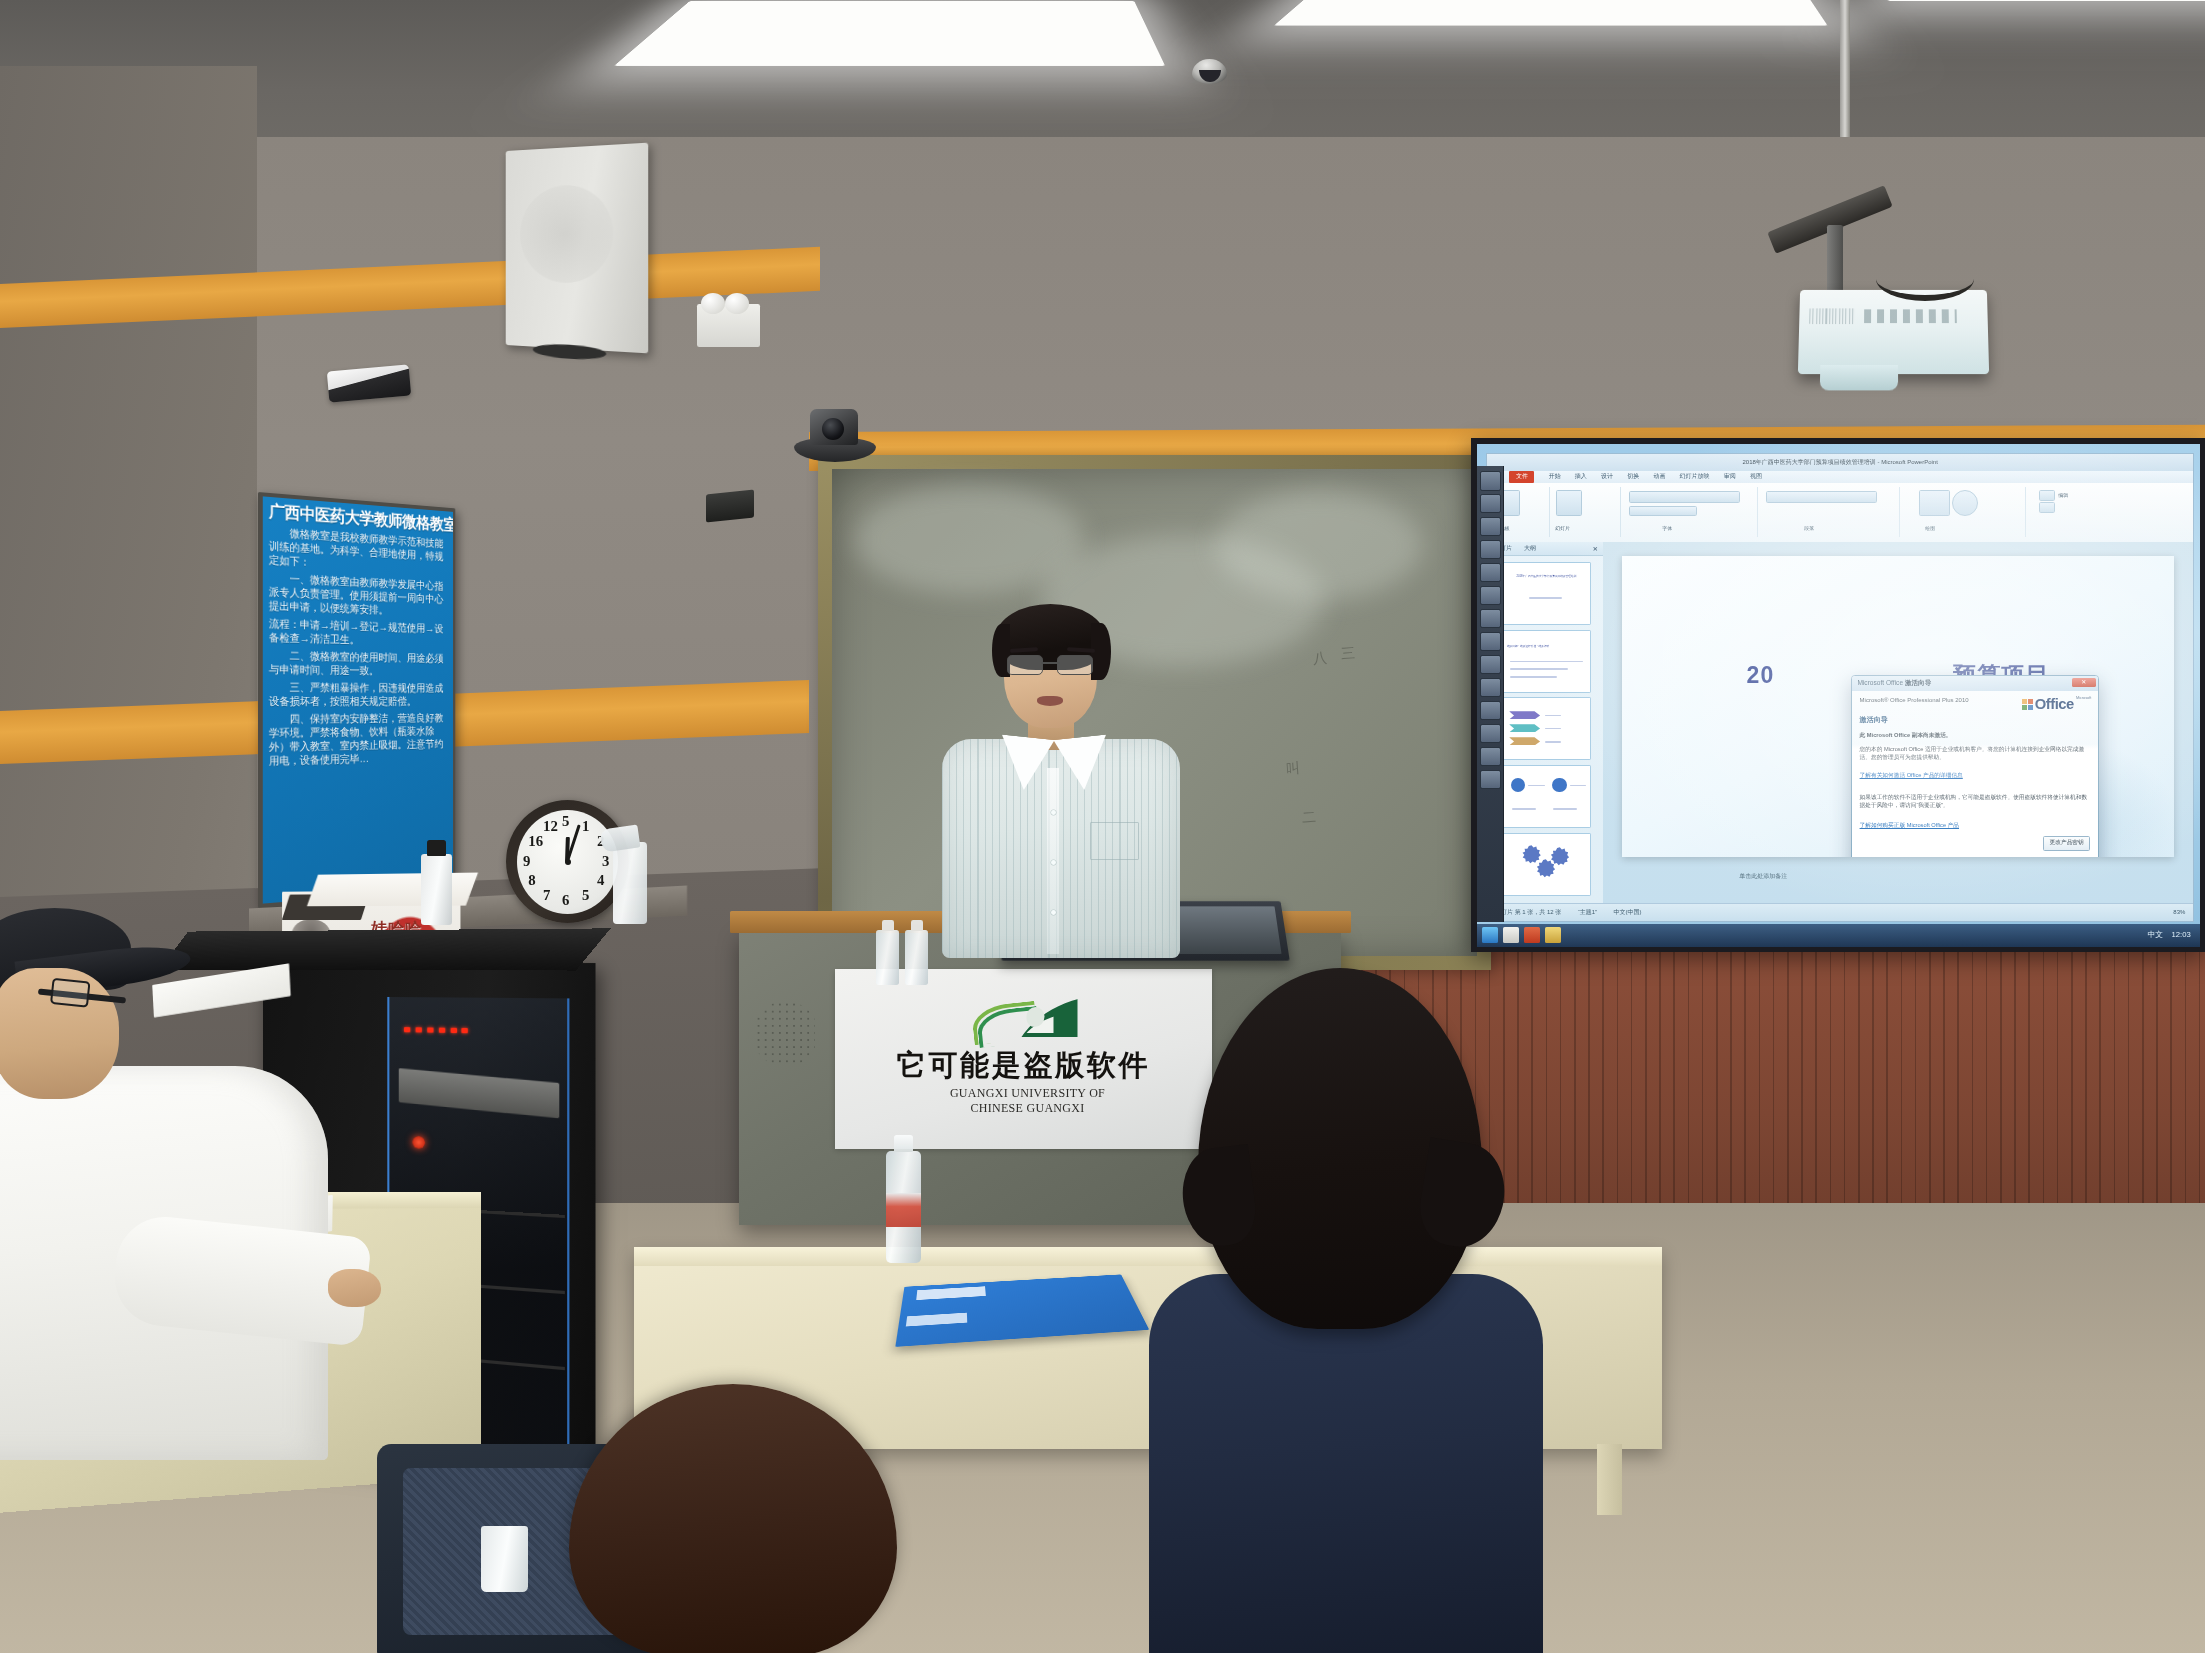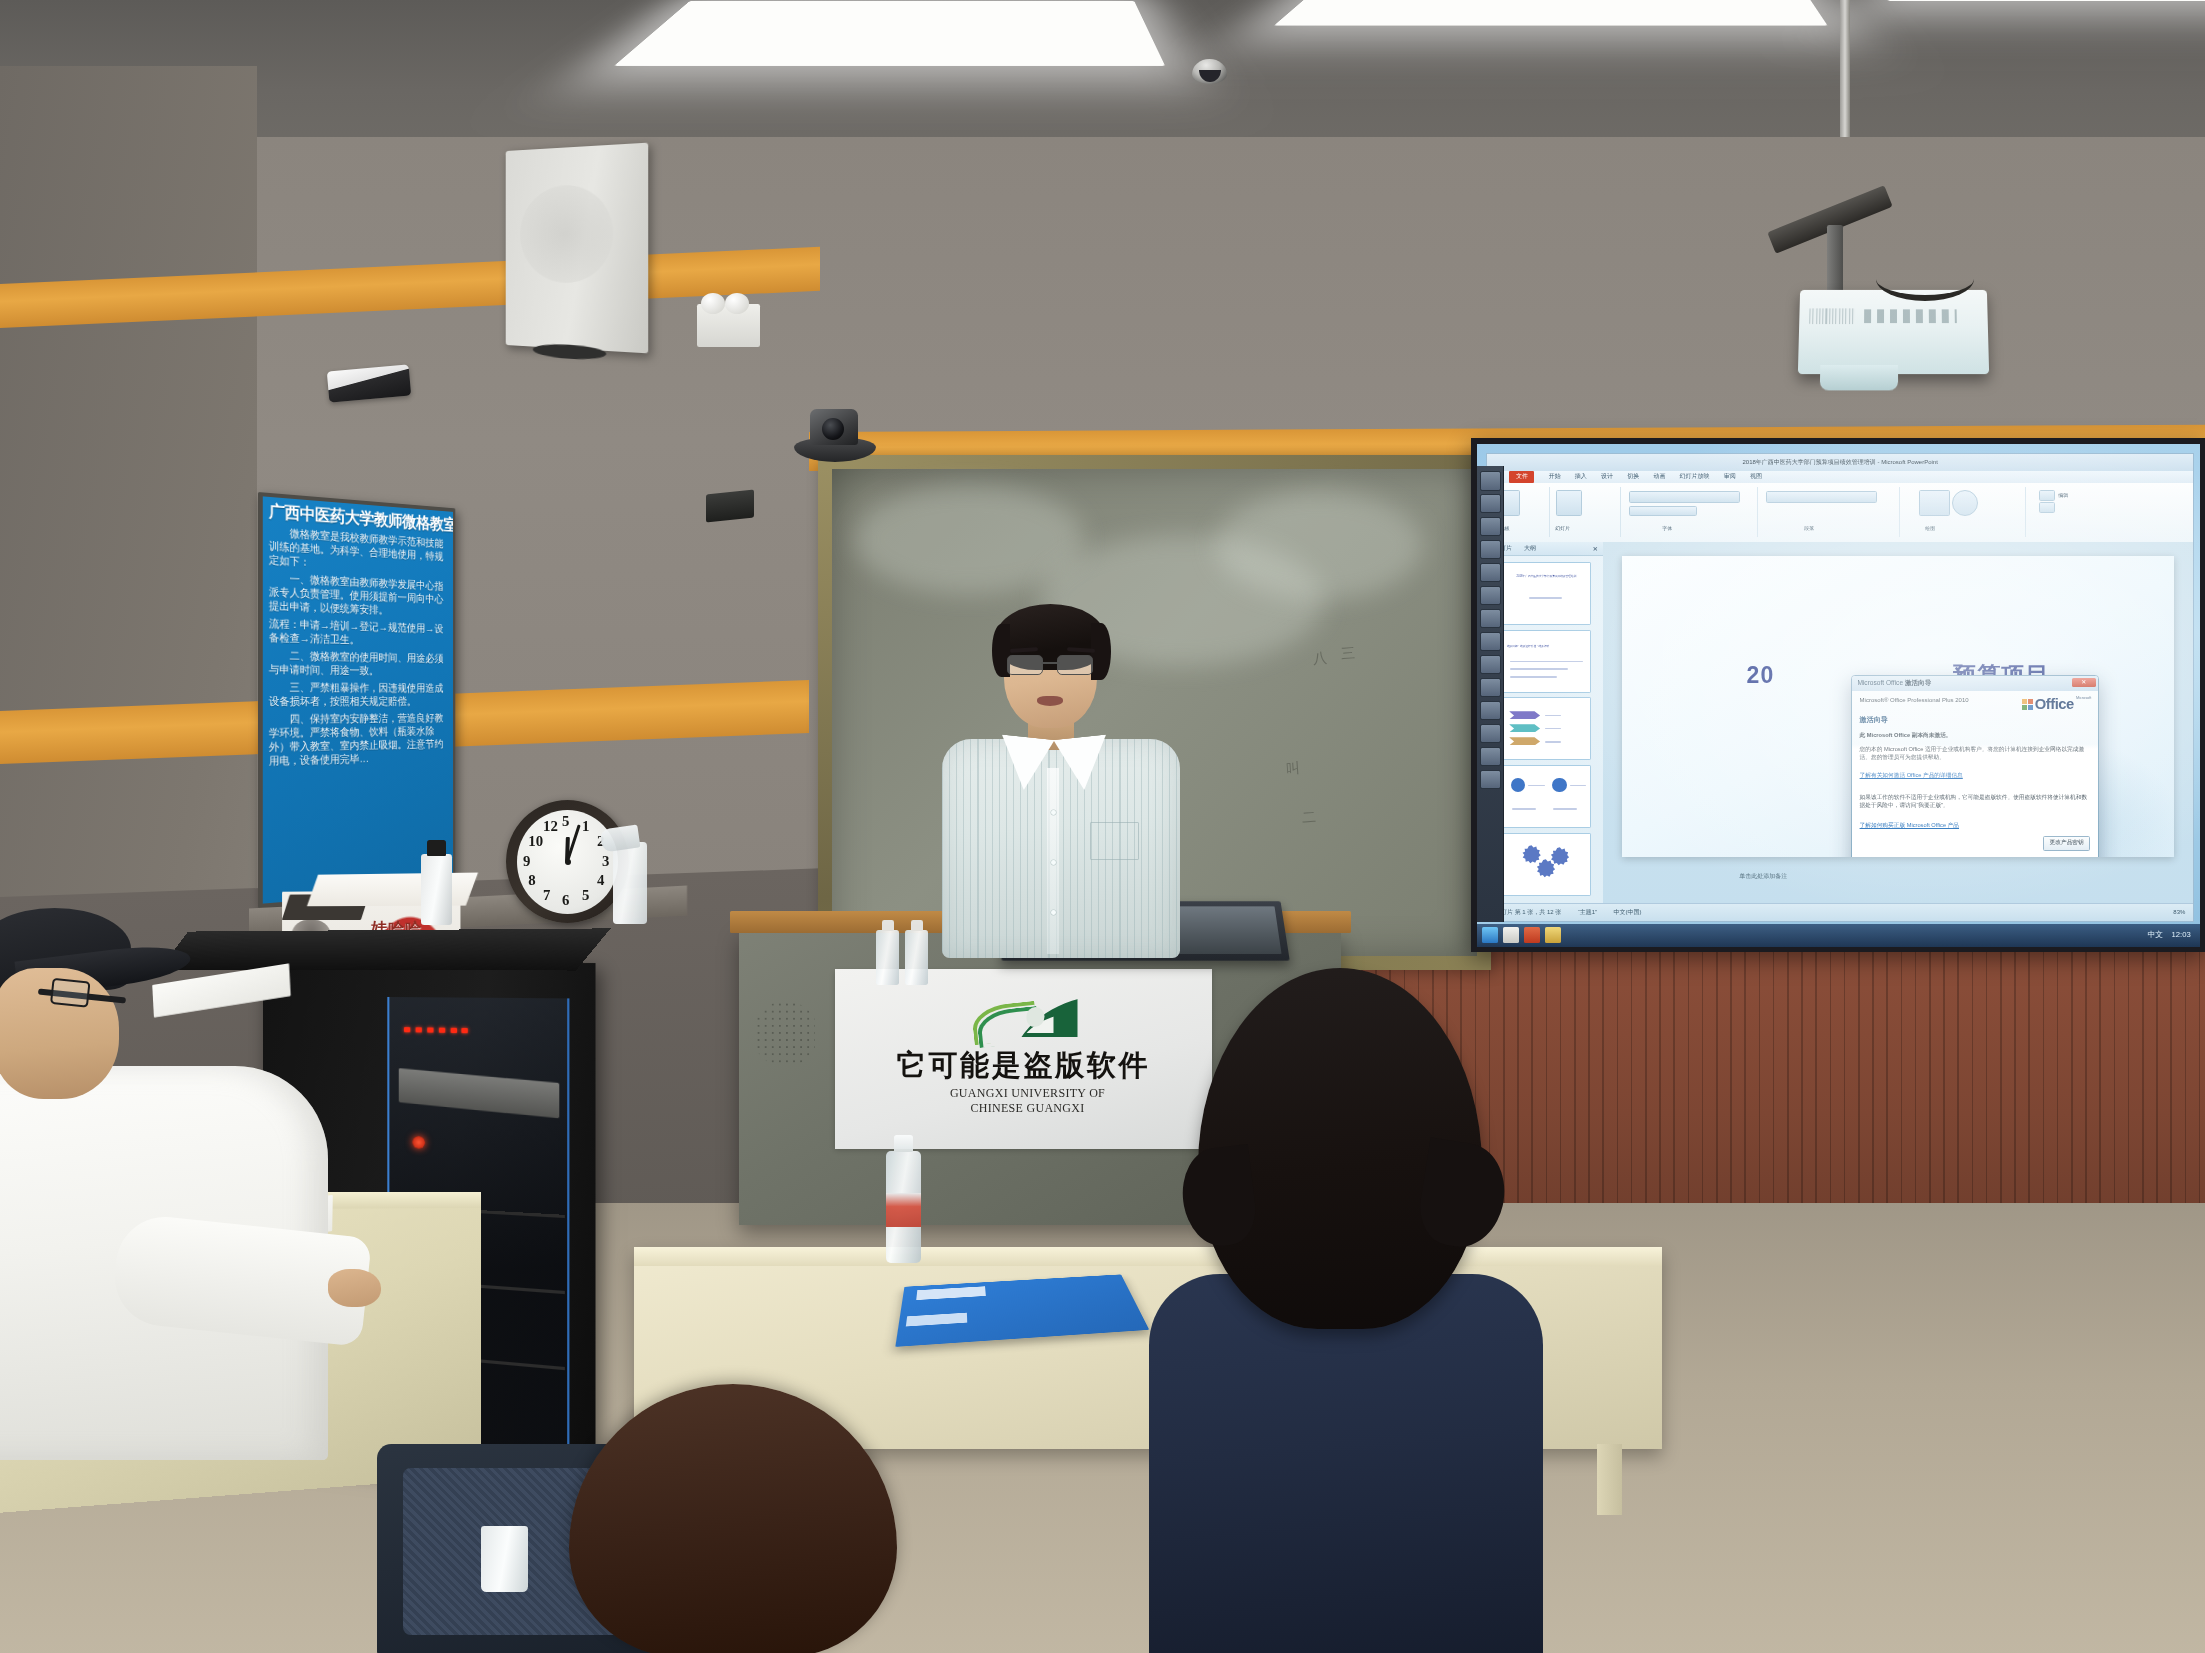--- a/index.html
+++ b/index.html
@@ -497,21 +497,21 @@
         <span class="num" style="left: 45px; top: 3.3px;">5</span>
         <span class="num" style="left: 65px; top: 8.6px;">1</span>
         <span class="num" style="left: 80px; top: 23px;">2</span>
         <span class="num" style="left: 85px; top: 43px;">3</span>
         <span class="num" style="left: 80px; top: 62px;">4</span>
         <span class="num" style="left: 65px; top: 77px;">5</span>
         <span class="num" style="left: 45px; top: 82px;">6</span>
         <span class="num" style="left: 26px; top: 77px;">7</span>
         <span class="num" style="left: 11.3px; top: 62px;">8</span>
         <span class="num" style="left: 6px; top: 43px;">9</span>
-        <span class="num" style="left: 11.3px; top: 23px;">10</span>
+        <span class="num" style="left: 11.3px; top: 23px;">16</span>
         <span class="num" style="left: 26px; top: 8.6px;">12</span>
         <div class="hand" style="width: 3.8px; height: 25px; left: 48px; top: 27px; transform: rotate(2deg);"></div>
         <div class="hand" style="width: 2.7px; height: 38px; left: 49px; top: 13.7px; transform: rotate(18deg);"></div>
         <div class="hub"></div>
       </div>
   </div>
   <div class="sprayer">
       <div class="trig"></div>
     </div>
 

